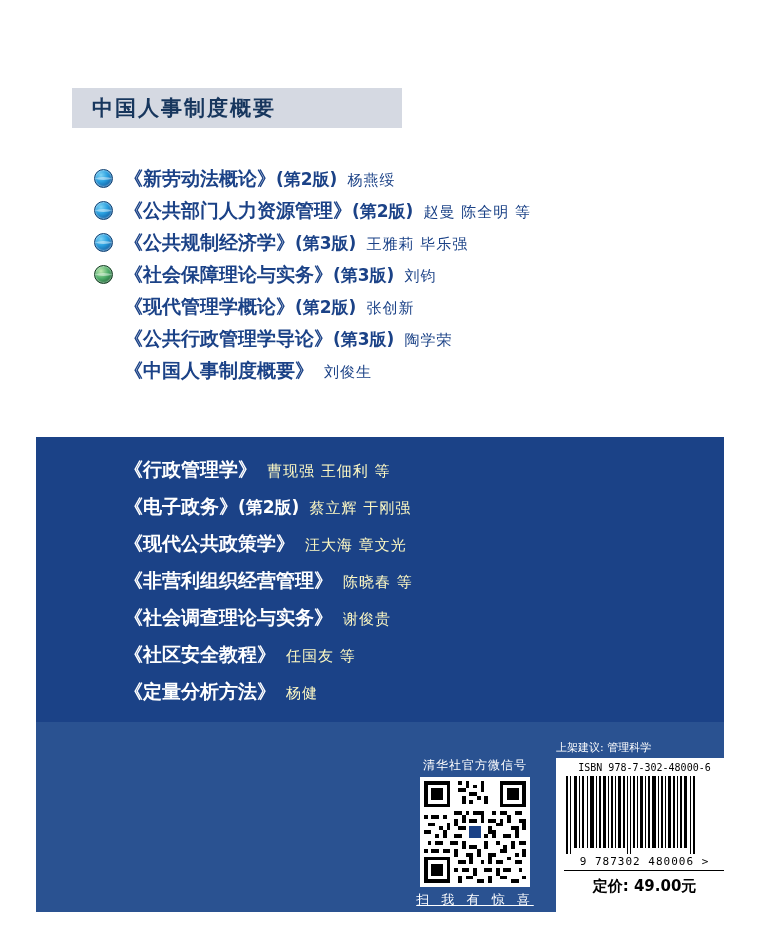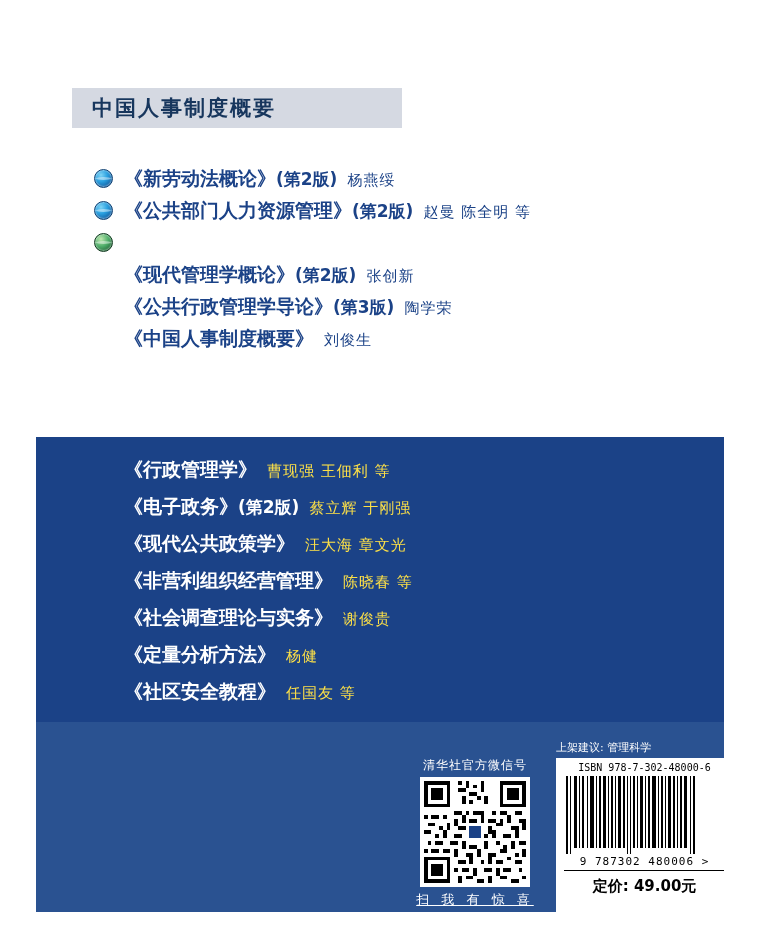--- a/index.html
+++ b/index.html
@@ -79,21 +79,21 @@
   }
   .authors{
     font-size:15px;font-weight:normal;
     color:#1b4287;
     margin-left:10px;
     letter-spacing:1px;
   }
   .row.noicon .title{left:88px;}
   
   .blue-block .title{color:#ffffff;}
-  .blue-block .authors{color:#fde047;}
+  .blue-block .authors{color:#fef9c3;}
 
   
   .qr-wrap{
     position:absolute;left:374px;top:745px;width:130px;height:150px;
     text-align:center;
   }
   .qr-caption-top{
     font-size:12px;color:#ffffff;letter-spacing:1px;margin-bottom:3px;
   }
   .qr-code{
@@ -143,22 +143,27 @@
 
     <div class="list-white">
       <div class="row">
         <span class="globe"></span>
         <span class="title"><span>《新劳动法概论》</span><span class="edition">(第2版)</span><span class="authors">杨燕绥</span></span>
       </div>
       <div class="row">
         <span class="globe"></span>
         <span class="title"><span>《公共部门人力资源管理》</span><span class="edition">(第2版)</span><span class="authors">赵曼  陈全明  等</span></span>
       </div>
+      <div class="row">
+        <span class="globe"></span>
+        <span class="title"><span>《公共规制经济学》</span><span class="edition">(第3版)</span><span class="authors">王雅莉  毕乐强</span></span>
+      </div>
       <div class="row green">
         <span class="globe"></span>
+        <span class="title"><span>《社会保障理论与实务》</span><span class="edition">(第3版)</span><span class="authors">刘钧</span></span>
       </div>
       <div class="row noicon">
         <span class="title"><span>《现代管理学概论》</span><span class="edition">(第2版)</span><span class="authors">张创新</span></span>
       </div>
       <div class="row noicon">
         <span class="title"><span>《公共行政管理学导论》</span><span class="edition">(第3版)</span><span class="authors">陶学荣</span></span>
       </div>
       <div class="row noicon">
         <span class="title"><span>《中国人事制度概要》</span><span class="edition"></span><span class="authors">刘俊生</span></span>
       </div>
@@ -177,24 +182,24 @@
         <div class="row" style="height:37px;line-height:37px;">
           <span class="title"><span>《现代公共政策学》</span><span class="edition"></span><span class="authors">汪大海  章文光</span></span>
         </div>
         <div class="row" style="height:37px;line-height:37px;">
           <span class="title"><span>《非营利组织经营管理》</span><span class="edition"></span><span class="authors">陈晓春  等</span></span>
         </div>
         <div class="row" style="height:37px;line-height:37px;">
           <span class="title"><span>《社会调查理论与实务》</span><span class="edition"></span><span class="authors">谢俊贵</span></span>
         </div>
         <div class="row" style="height:37px;line-height:37px;">
+          <span class="title"><span>《社区安全教程》</span><span class="edition"></span><span class="authors">任国友  等</span></span>
+        </div>
+        <div class="row" style="height:37px;line-height:37px;">
           <span class="title"><span>《定量分析方法》</span><span class="edition"></span><span class="authors">杨健</span></span>
-        </div>
-        <div class="row" style="height:37px;line-height:37px;">
-          <span class="title"><span>《社区安全教程》</span><span class="edition"></span><span class="authors">任国友  等</span></span>
         </div>
       </div>
 
       <div class="qr-wrap" style="top:320px;left:374px;">
         <div class="qr-caption-top">清华社官方微信号</div>
         <div class="qr-code">
           <svg width="110" height="110" viewBox="0 0 29 29" shape-rendering="crispEdges">
             <rect width="29" height="29" fill="#fff"></rect>
             <g fill="#000">
               <rect x="1" y="1" width="7" height="1"></rect>

